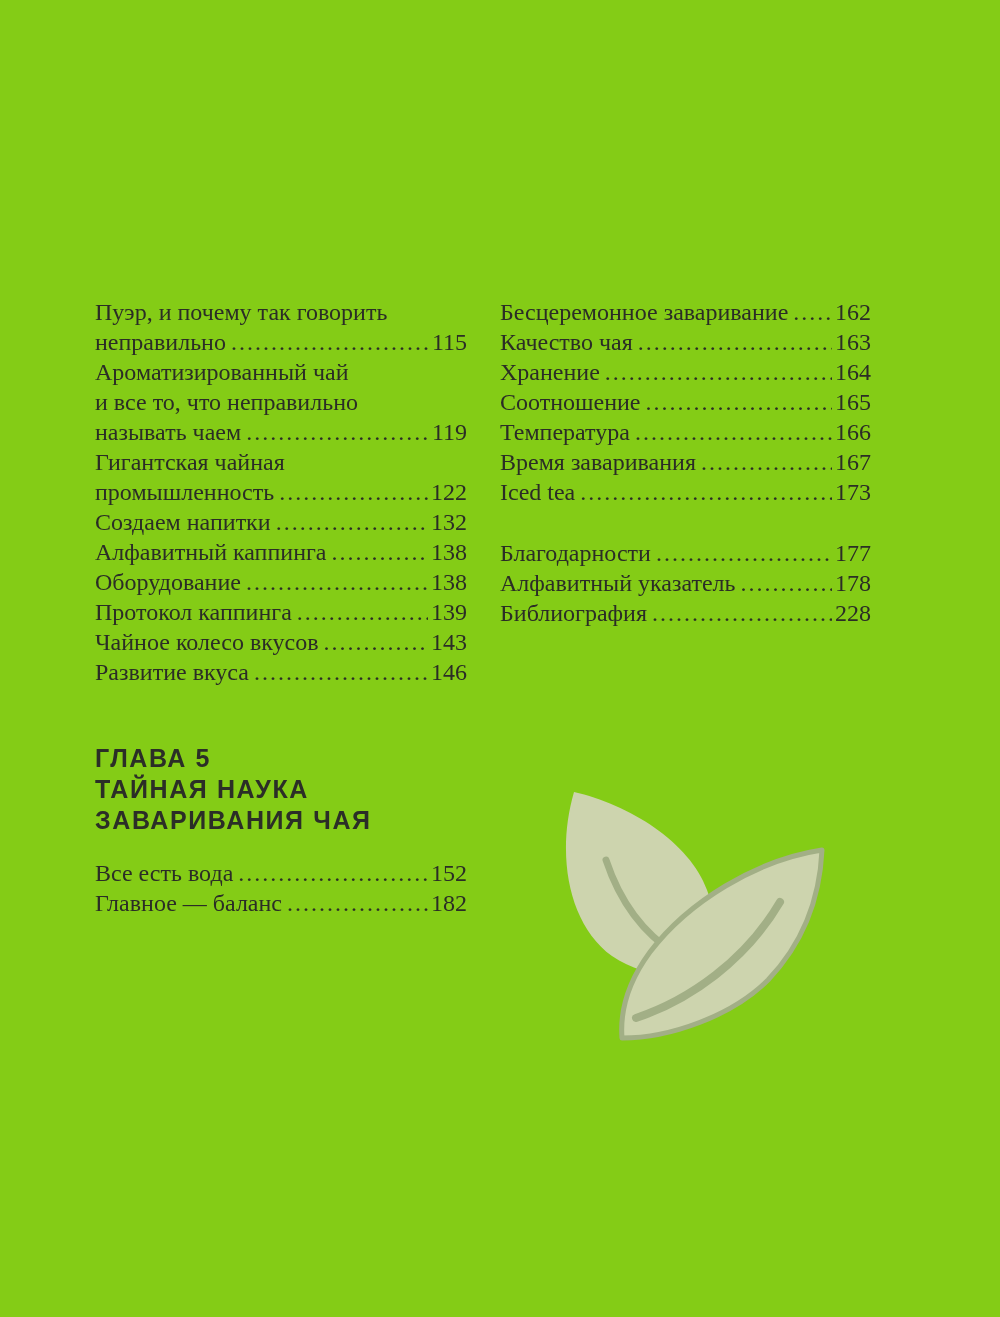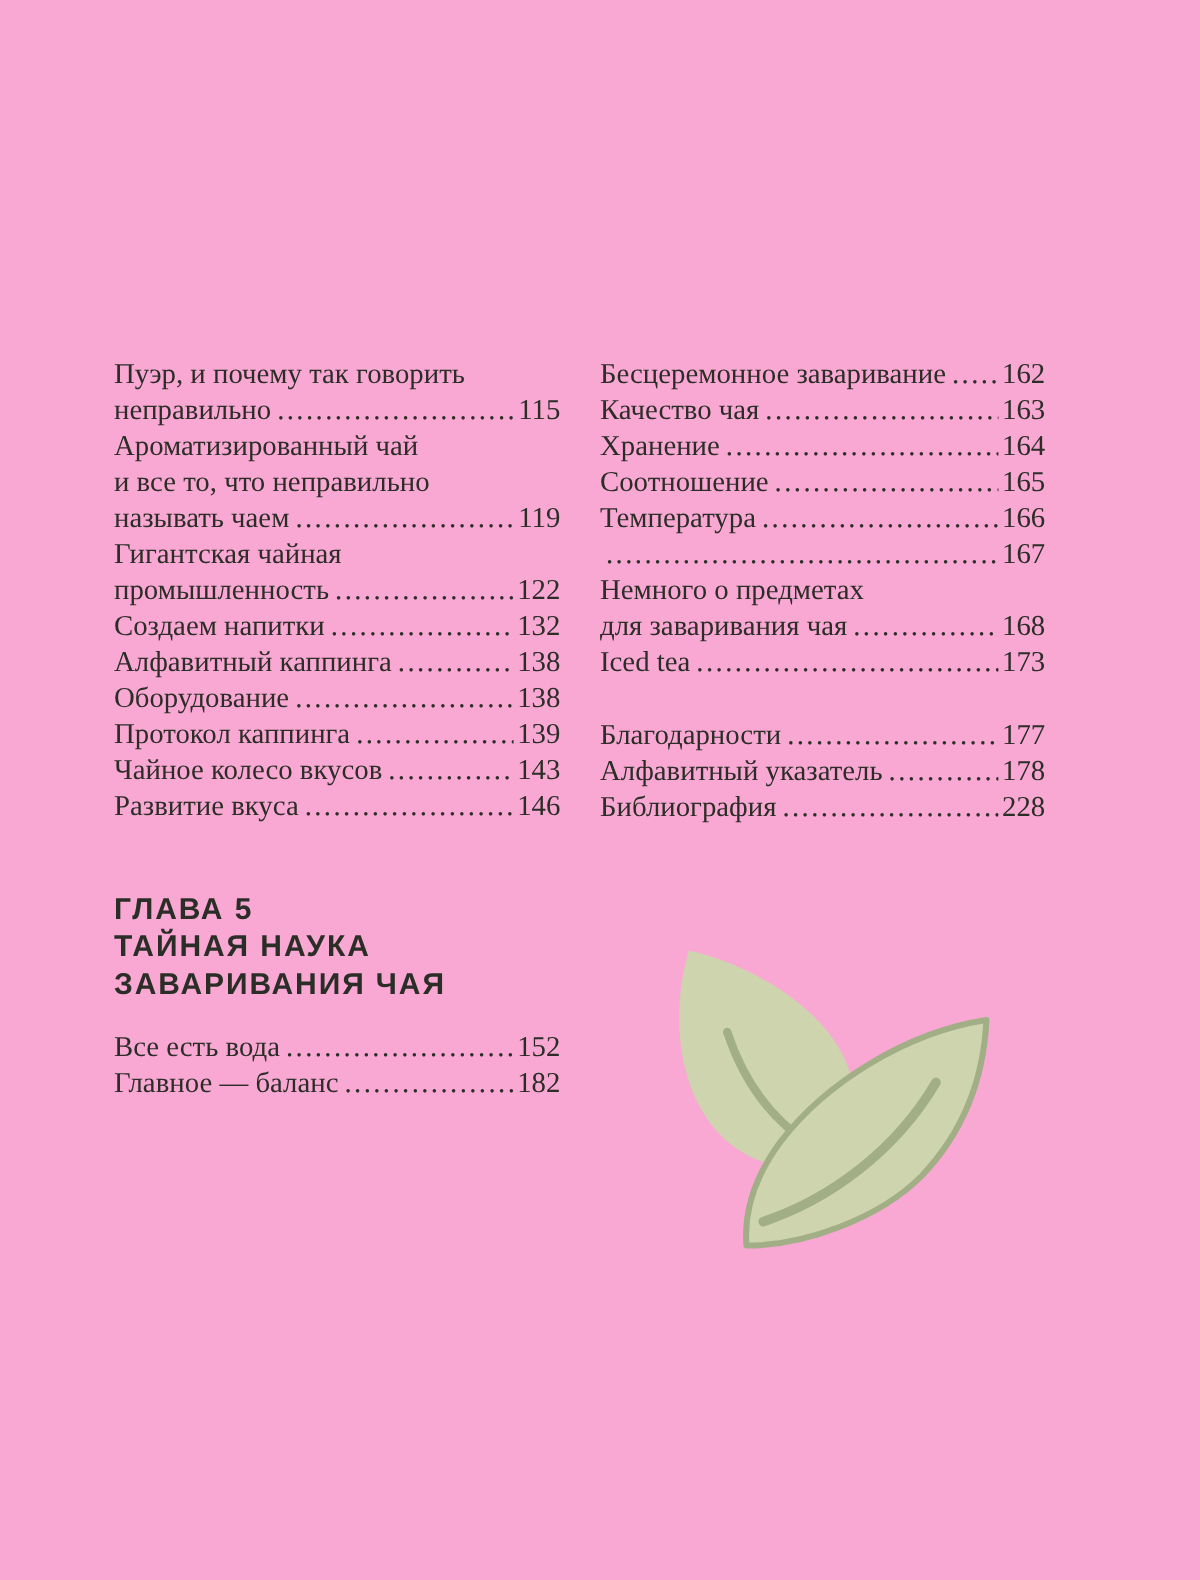--- a/index.html
+++ b/index.html
@@ -1,19 +1,19 @@
 <!DOCTYPE html>
 <html><head>
 <meta charset="utf-8">
 <style>
   html,body{margin:0;padding:0;background:#888;}
   .page{
     position:relative;
     width:1000px;height:1317px;
-    background:#f9a8d4;
+    background:#84cc16;
     overflow:hidden;
     font-family:"Liberation Serif", serif;
     color:#2b2d26;
   }
   .col{
     position:absolute;
     top:297px;
     font-size:24px;
     line-height:30px;
   }
@@ -188,30 +188,23 @@
     </div>
     <div class="entry">
       <div class="lastline">
         <span class="t">Температура</span>
         <span class="leader"></span>
         <span class="pg">166</span>
       </div>
     </div>
     <div class="entry">
       <div class="lastline">
+        <span class="t">Время заваривания</span>
         <span class="leader"></span>
         <span class="pg">167</span>
-      </div>
-    </div>
-    <div class="entry">
-      <div class="line">Немного о предметах</div>
-      <div class="lastline">
-        <span class="t">для заваривания чая</span>
-        <span class="leader"></span>
-        <span class="pg">168</span>
       </div>
     </div>
     <div class="entry">
       <div class="lastline">
         <span class="t">Iced tea</span>
         <span class="leader"></span>
         <span class="pg">173</span>
       </div>
     </div>
 

